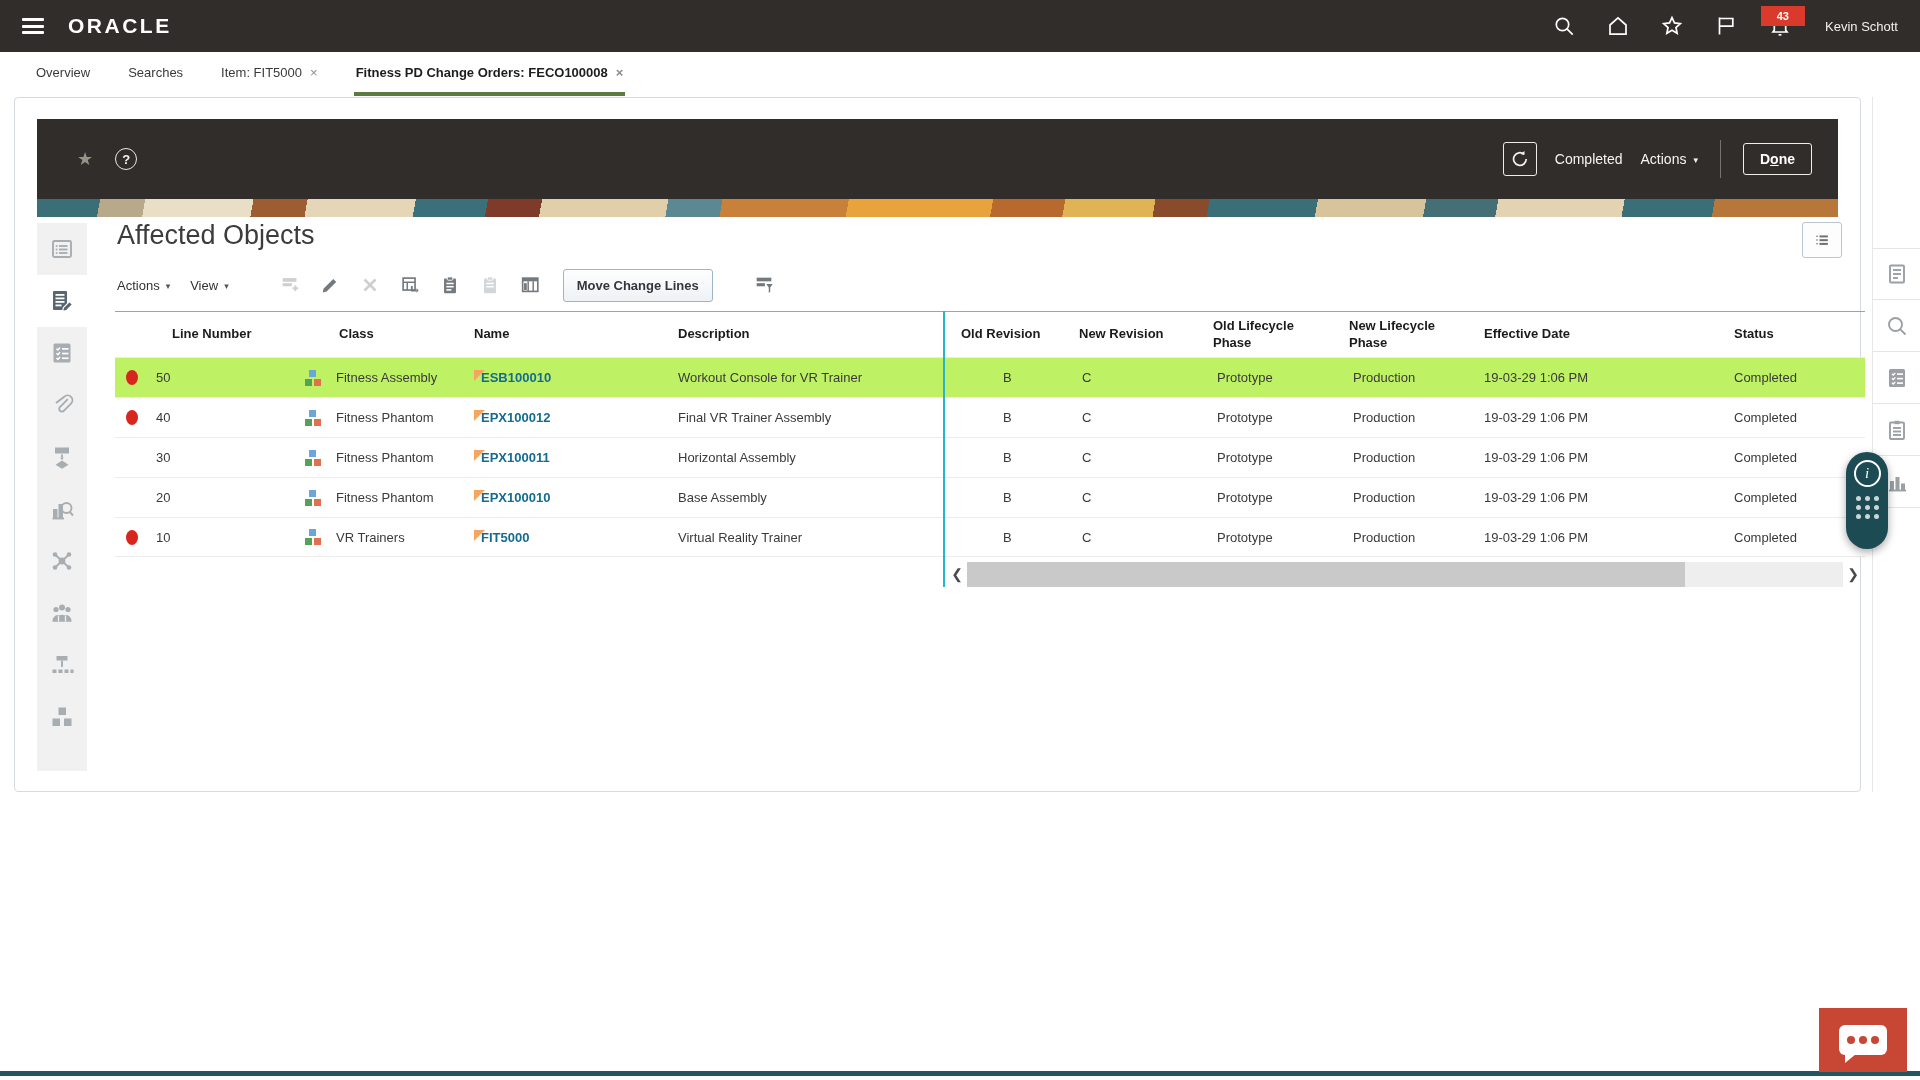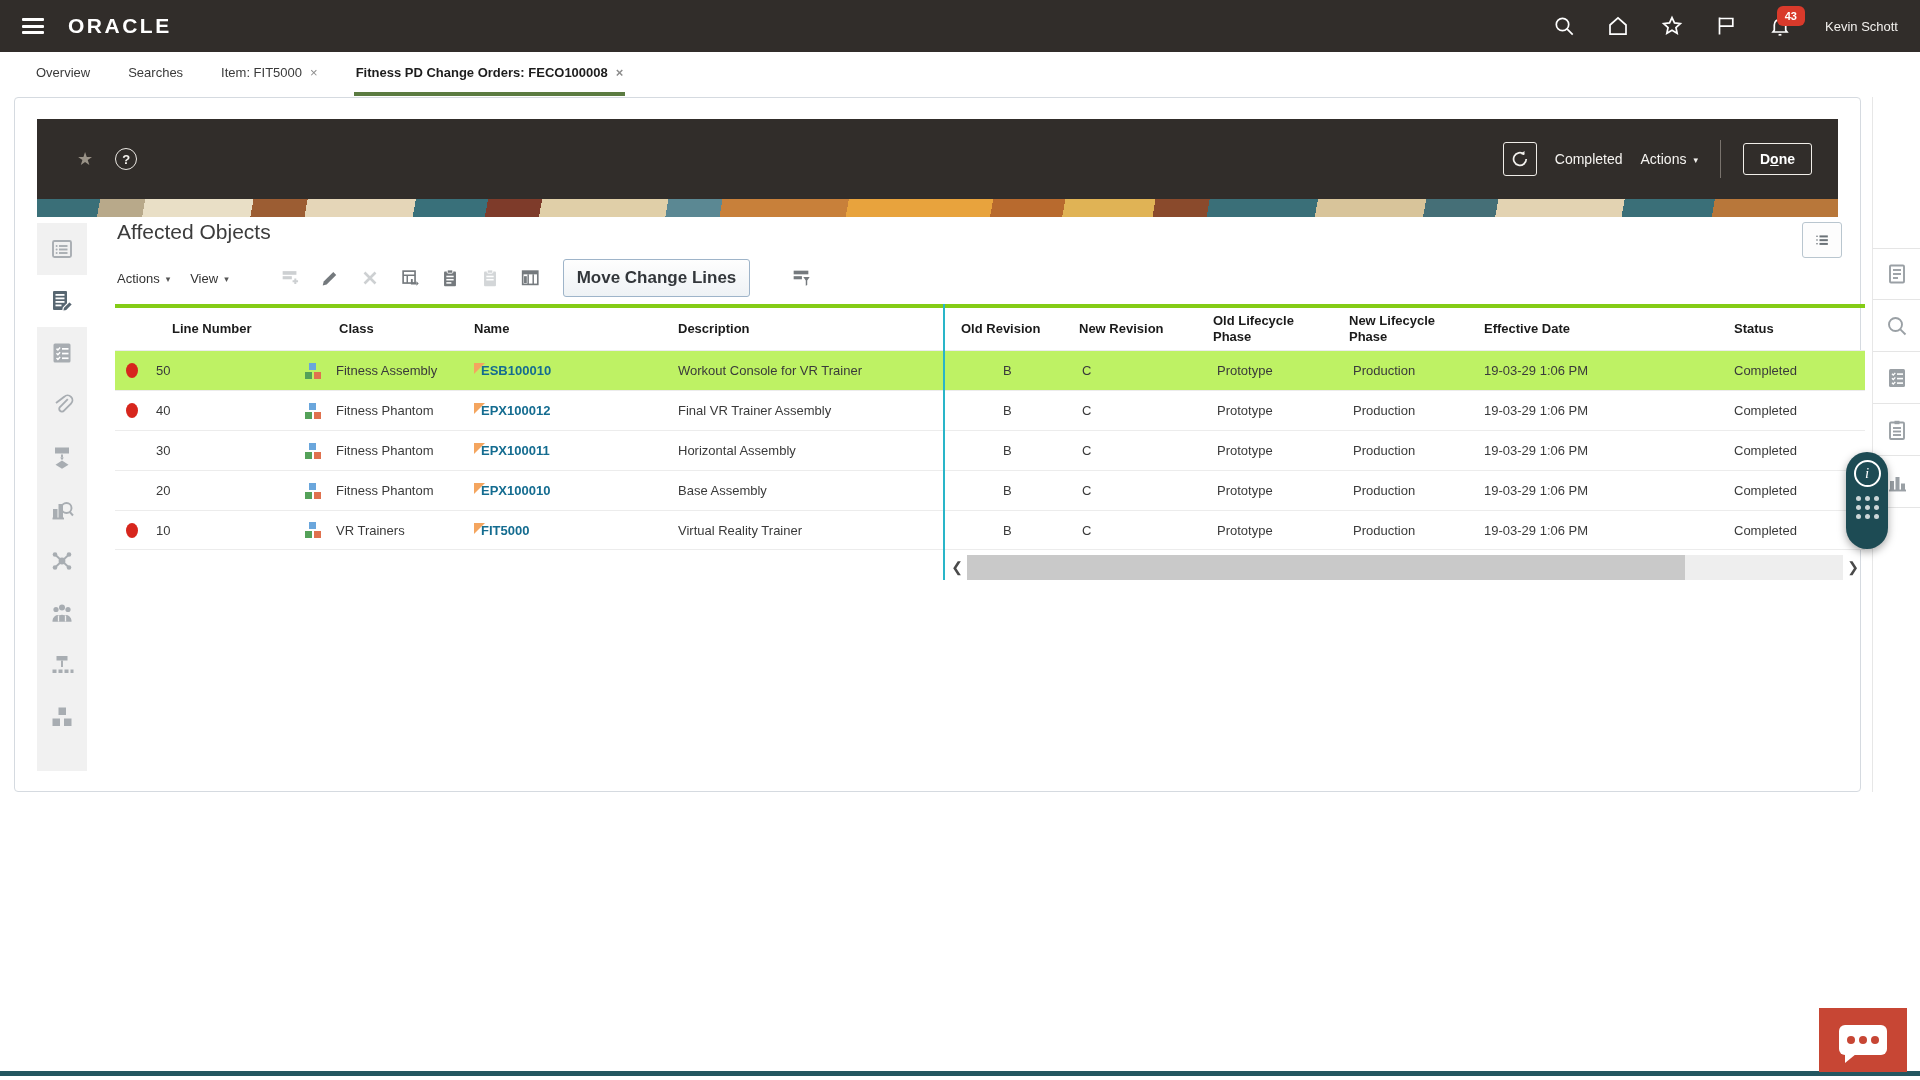--- a/index.html
+++ b/index.html
@@ -8,22 +8,22 @@
 
   
   .topbar { position:absolute; left:0; top:0; width:1920px; height:52px;
     background:#312d2a; display:flex; align-items:center; padding:0 22px; color:#fff; }
   .hamburger { width:22px; height:16px; display:flex; flex-direction:column; justify-content:space-between; cursor:pointer; margin-right:24px; }
   .hamburger i { display:block; height:3px; background:#fff; border-radius:1px; }
   .brand { font-size:21px; font-weight:bold; letter-spacing:2.5px; color:#fff; }
   .topbar-right { margin-left:auto; display:flex; align-items:center; gap:28px; }
   .tb-icon { width:26px; height:26px; display:flex; align-items:center; justify-content:center; cursor:pointer; position:relative; }
   .tb-icon svg { stroke:#fff; fill:none; stroke-width:1.7; width:24px; height:24px; }
-  .badge { position:absolute; top:-7px; right:-12px; min-width:20px; height:20px; border-radius:6px;
-    background:#d93a2b; color:#fff; font-size:11px; font-weight:bold; display:flex; align-items:center; justify-content:center; padding:0 8px; }
+  .badge { position:absolute; top:-7px; right:-12px; min-width:20px; height:20px; border-radius:0;
+    background:#d93a2b; color:#fff; font-size:11px; font-weight:bold; display:flex; align-items:center; justify-content:center; padding:0 16px; }
   .username { font-size:13px; color:#f2f0ed; margin-left:4px; }
 
   
   .tabbar { position:absolute; left:8px; top:52px; width:1920px; height:44px; background:#fff;
     display:flex; align-items:flex-end; padding:0 0 0 26px; gap:34px; }
   .tab { font-size:13px; color:#3a3a3a; padding:0 2px 12px 2px; display:flex; gap:8px; align-items:center; cursor:pointer; border-bottom:4px solid transparent; }
   .tab .close { color:#8c8c8c; font-size:13px; }
   .tab.active { font-weight:bold; color:#1d1d1d; border-bottom-color:#5b7b41; }
 
   
@@ -58,36 +58,36 @@
   .rail { position:absolute; left:22px; top:125px; width:50px; height:548px; background:#f1f1f1; }
   .rail-item { height:52px; display:flex; align-items:center; justify-content:center; cursor:pointer; }
   .rail-item svg { width:28px; height:28px; }
   .rail-item .st { stroke:#a8adb2; fill:none; stroke-width:1.9; }
   .rail-item .fl { fill:#a8adb2; }
   .rail-item.active { background:#fff; }
   .rail-item.active .fl { fill:#576671; }
 
   
   .content { position:absolute; left:86px; right:10px; top:122px; }
-  .content-title { font-size:21px; color:#3c3c3c; padding-left:16px; }
+  .content-title { font-size:27px; color:#3c3c3c; padding-left:16px; }
   .list-toggle-btn { position:absolute; right:8px; top:2px; width:40px; height:36px;
     border:1px solid #b9c6cf; border-radius:3px; background:#fdfdfd; display:flex; align-items:center; justify-content:center; cursor:pointer; }
 
   .toolbar { display:flex; align-items:center; gap:10px; padding-left:16px; margin-top:16px; height:36px; }
   .menu-label { font-size:13px; color:#333; display:flex; align-items:center; gap:6px; cursor:pointer; margin-right:10px; }
   .menu-label .caret { color:#555; }
   .tbi { width:30px; height:28px; display:flex; align-items:center; justify-content:center; cursor:pointer; }
   .move-btn { margin-left:8px; border:1px solid #9eb4c9; border-radius:3px;
-    background:linear-gradient(#fefefe,#eef2f5); font-weight:bold; font-size:17px; color:#33373b;
+    background:linear-gradient(#fefefe,#eef2f5); font-weight:bold; font-size:13px; color:#33373b;
     padding:8px 13px; cursor:pointer; font-family:inherit; }
 
   
   .table-wrap { position:relative; margin-top:8px; margin-left:14px; width:1750px; }
   .tr { display:grid; grid-template-columns:34px 150px 168px 204px 272px 118px 134px 136px 136px 250px 146px; align-items:center; }
-  .thead { height:46px; font-weight:bold; font-size:13px; color:#1b1b1b; border-top:4px solid #84cc16; }
+  .thead { height:46px; font-weight:bold; font-size:13px; color:#1b1b1b; border-top:1px solid #84cc16; }
   .thead > div { padding-left:18px; line-height:1.25; }
   .thead .h-line { padding-left:23px; } .thead .h-class { padding-left:40px; }
   .thead .h-name, .thead .h-desc { padding-left:7px; }
   .thead .h-eff, .thead .h-status { padding-left:17px; }
   .row { height:40px; font-size:13px; color:#3a3a3a; border-top:1px solid #ececec; cursor:pointer; background:#fff; }
   .row:last-child { border-bottom:1px solid #ececec; }
   .row.selected { background:#bef264; }
   .c-ind { display:flex; justify-content:center; }
   .dot { width:12px; height:15px; border-radius:50%; background:#d7261d; }
   .c-line { padding-left:7px; }

